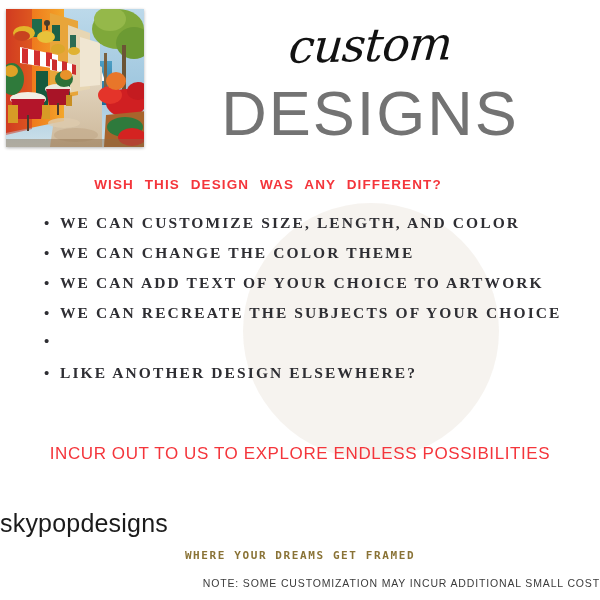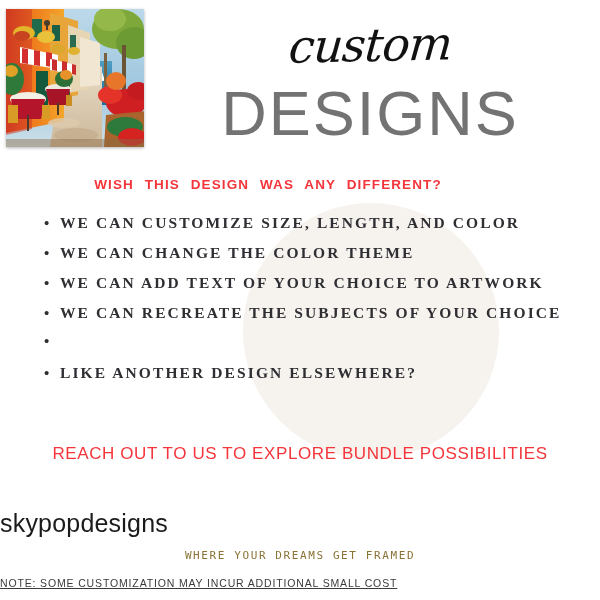--- a/index.html
+++ b/index.html
@@ -154,39 +154,38 @@
     letter-spacing: 0.2px;
     z-index: 2;
   }
   .brand-tagline {
     position: absolute;
     left: 0;
     top: 549px;
     width: 600px;
     text-align: center;
     font-family: "DejaVu Sans Mono", "Liberation Mono", monospace;
-    font-weight: 400;
+    font-weight: 700;
     font-size: 11px;
     color: #8a7336;
     letter-spacing: 1.6px;
     z-index: 2;
   }
   .note {
     position: absolute;
     left: 0;
     top: 577px;
     width: 600px;
-    text-align: left;
+    text-align: right;
     font-family: "Liberation Sans", sans-serif;
     font-weight: 400;
     font-size: 10.5px;
     color: #3b3b3b;
     letter-spacing: 0.85px;
     z-index: 2;
-    text-decoration: underline;
   }
 </style>
 </head>
 <body>
 
 <div class="canvas">
 
   <div class="watermark-circle"></div>
 
   <div class="artwork">
@@ -312,19 +311,19 @@
     </li>
     <li class="benefit-row">
       <span class="benefit-bullet">•</span>
     </li>
     <li class="benefit-row">
       <span class="benefit-bullet">•</span>
       <span>LIKE ANOTHER DESIGN ELSEWHERE?</span>
     </li>
   </ul>
 
-  <div class="cta">REACH OUT TO US TO EXPLORE BUNDLE POSSIBILITIES</div>
+  <div class="cta">INCUR OUT TO US TO EXPLORE ENDLESS POSSIBILITIES</div>
 
   <div class="brand">skypopdesigns</div>
   <div class="brand-tagline">WHERE YOUR DREAMS GET FRAMED</div>
   <div class="note">NOTE: SOME CUSTOMIZATION MAY INCUR ADDITIONAL SMALL COST</div>
 
 </div>
 
 </body></html>

